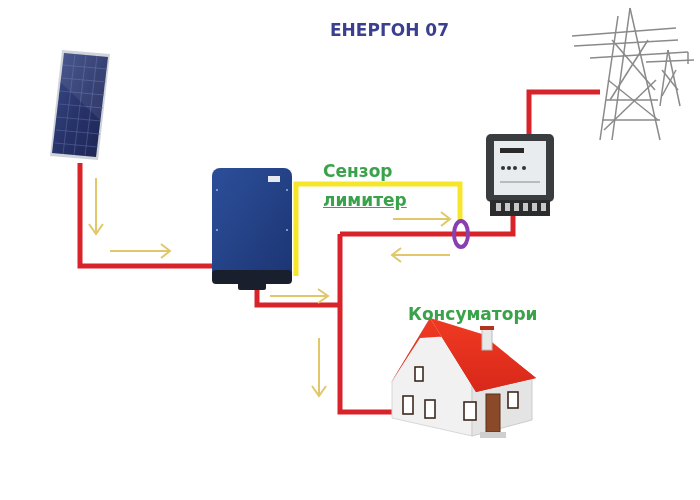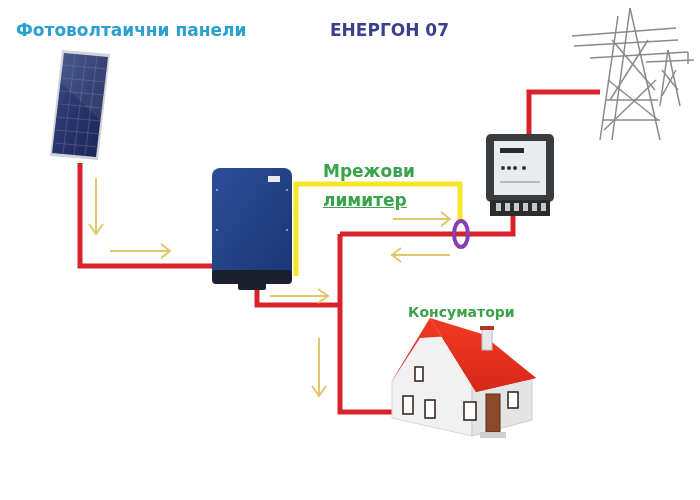--- a/index.html
+++ b/index.html
@@ -3,21 +3,21 @@
 <meta charset="utf-8">
 <style>
   html, body { margin:0; padding:0; background:#ffffff; }
   #canvas { position:relative; width:700px; height:500px; overflow:hidden; background:#ffffff; font-family:"DejaVu Sans", sans-serif; }
   .label { position:absolute; font-weight:bold; white-space:nowrap; }
   #lbl-pv { left:16px; top:20px; font-size:17px; color:#2a9fd0; }
   #lbl-title { left:330px; top:20px; font-size:17px; color:#3a3f8f; }
   #lbl-inv { left:192px; top:136px; font-size:17px; color:#2a9fd0; }
   #lbl-sensor1 { left:323px; top:161px; font-size:17px; color:#3aa24a; }
   #lbl-sensor2 { left:323px; top:190px; font-size:17px; color:#3aa24a;text-decoration:underline; }
-  #lbl-cons { left:408px; top:304px; font-size:14px; color:#3aa24a; }
+  #lbl-cons { left:408px; top:304px; font-size:17px; color:#3aa24a; }
   svg { position:absolute; left:0; top:0; }
 </style>
 </head>
 <body>
 
 <div id="canvas">
   <svg width="700" height="500" viewBox="0 0 700 500">
     <defs>
       <linearGradient id="panelGrad" x1="0" y1="0" x2="1" y2="1">
         <stop offset="0" stop-color="#3e4f8a"></stop>
@@ -169,18 +169,17 @@
         <rect x="425" y="400" width="10" height="18"></rect>
         <rect x="464" y="402" width="12" height="18"></rect>
         <rect x="508" y="392" width="10" height="16"></rect>
       </g>
 
       <rect x="486" y="394" width="14" height="38" fill="#8a4a2a" stroke="#5a2e18"></rect>
       <rect x="480" y="432" width="26" height="6" fill="#cfcfcf"></rect>
     </g>
   </svg>
 
-  <div id="lbl-pv" class="label">Фотоволтаични панели</div>
   <div id="lbl-title" class="label">ЕНЕРГОН 07</div>
-  <div id="lbl-sensor1" class="label">Мрежови</div>
+  <div id="lbl-sensor1" class="label">Сензор</div>
   <div id="lbl-sensor2" class="label">лимитер</div>
   <div id="lbl-cons" class="label">Консуматори</div>
 </div>
 
 </body></html>

